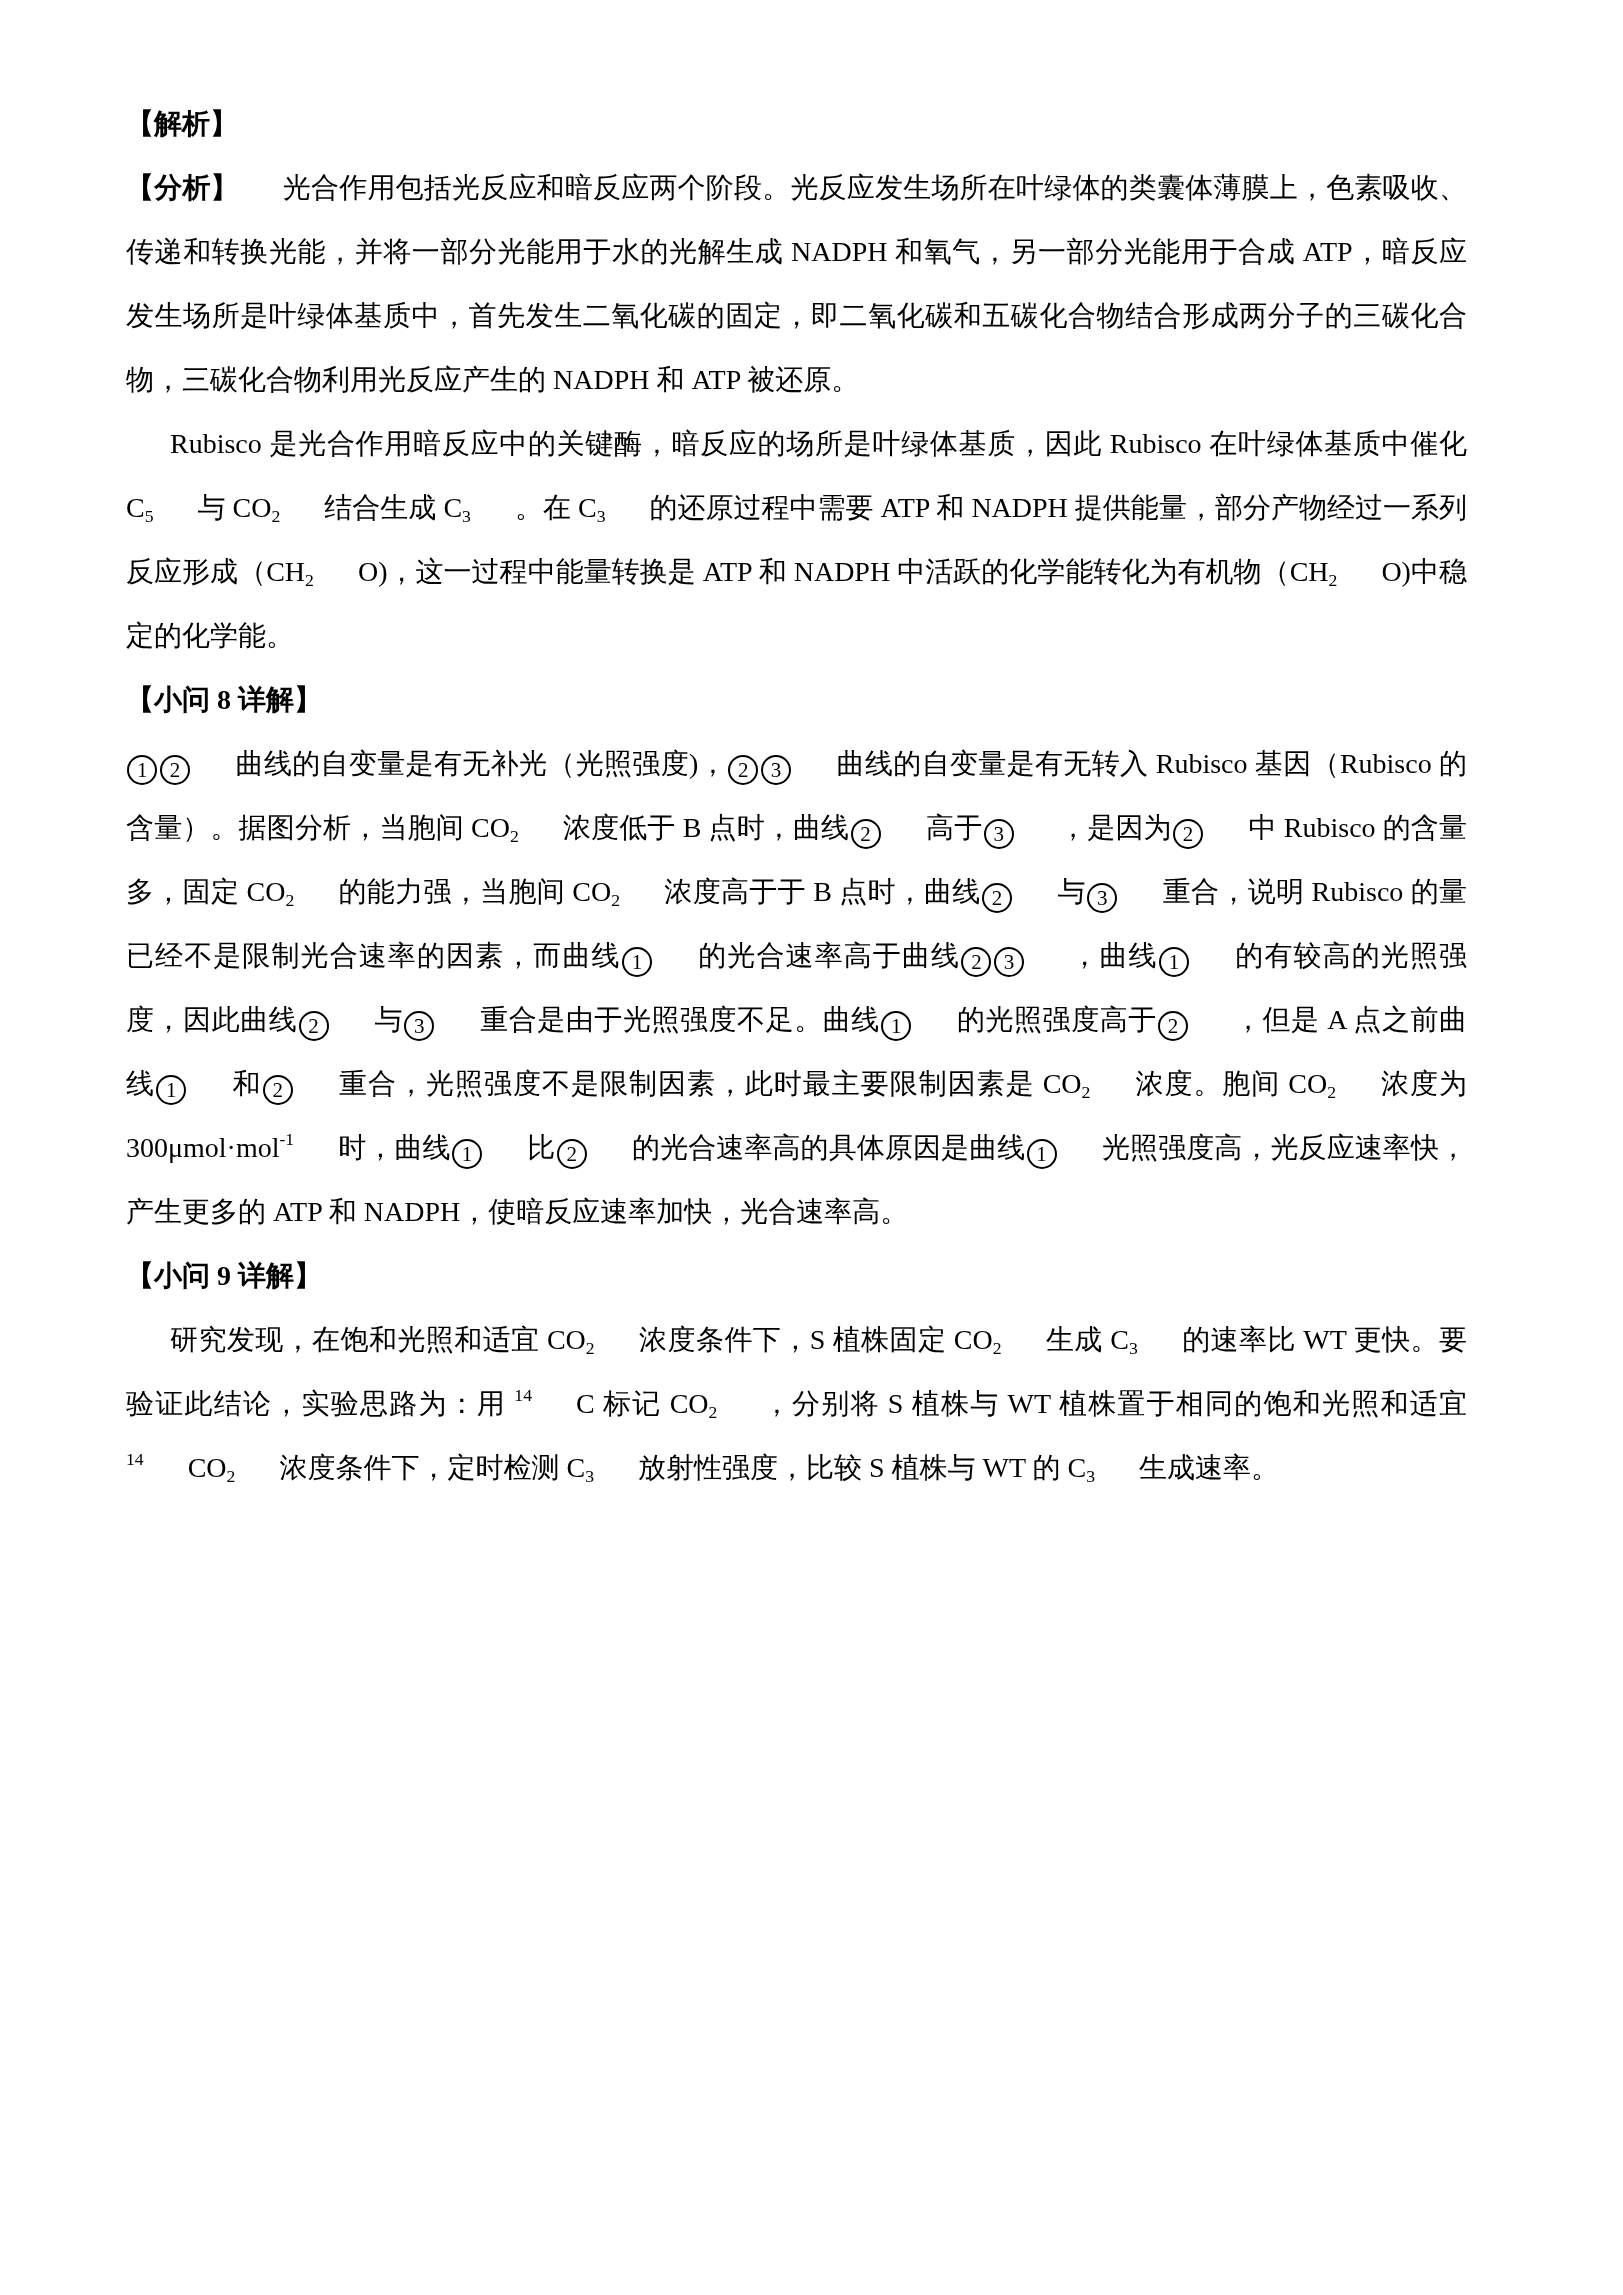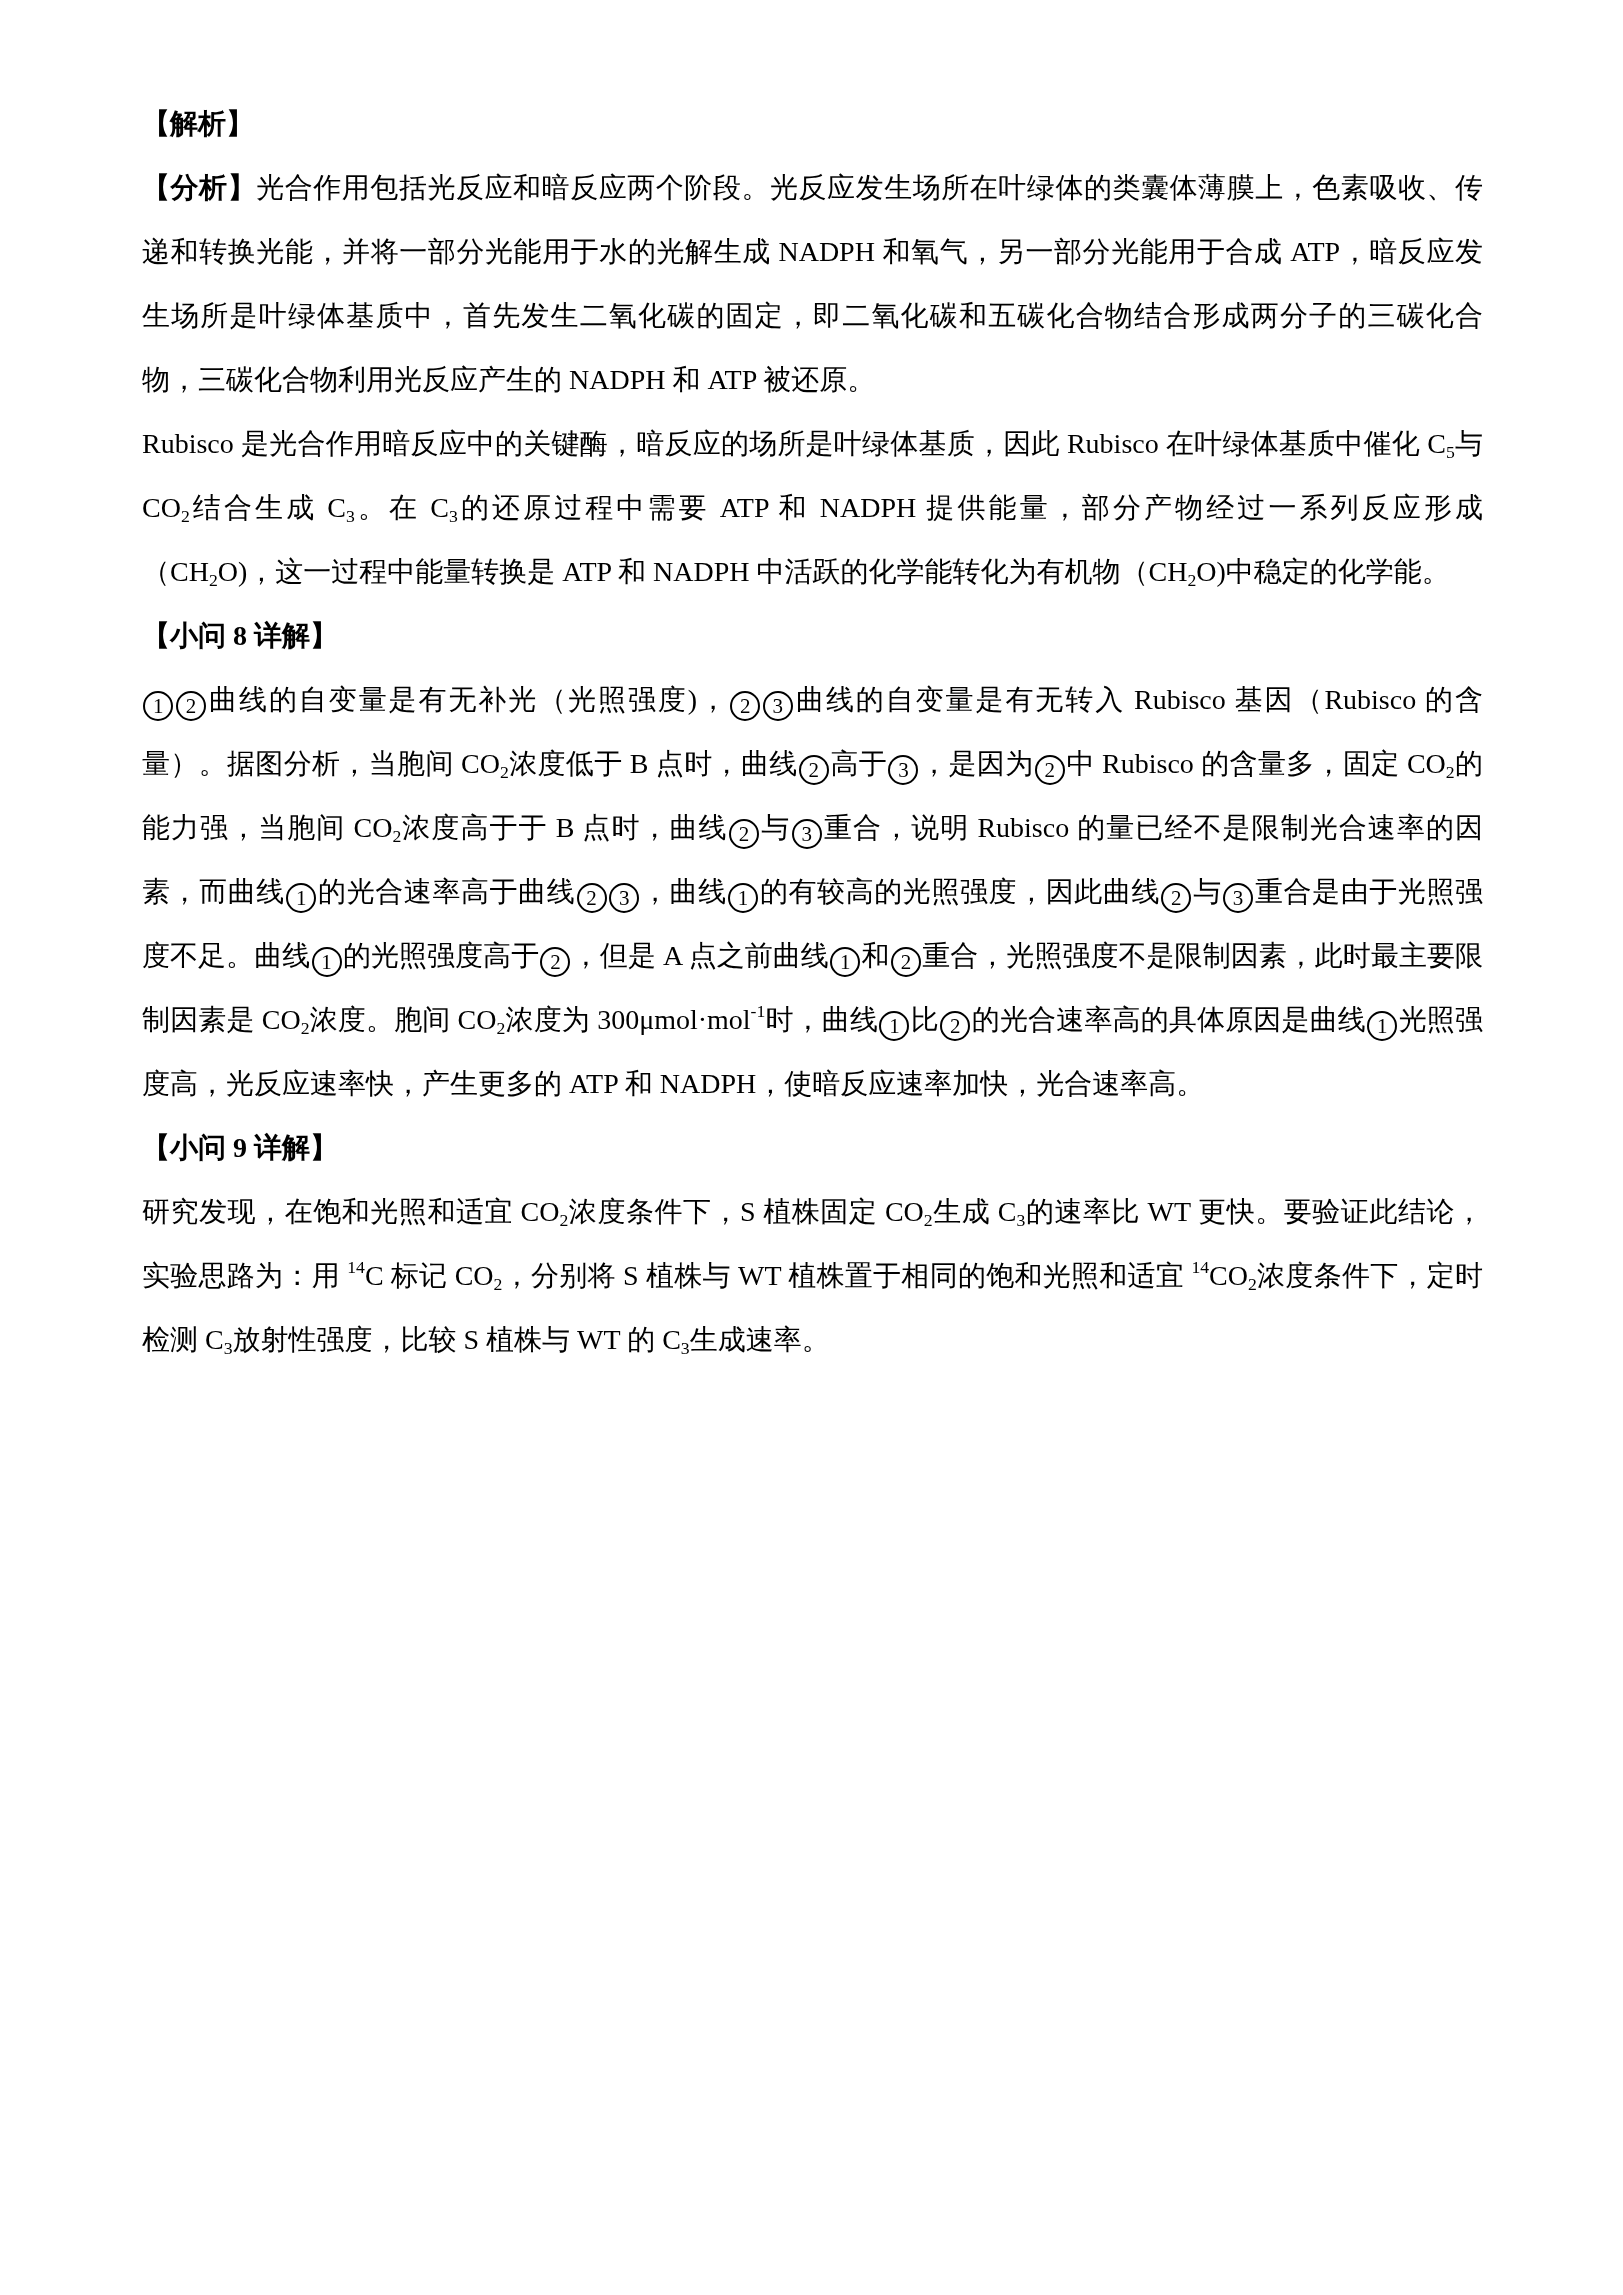--- a/index.html
+++ b/index.html
@@ -6,32 +6,32 @@
   .page {
     position: relative;
     width: 1623px;
     height: 2295px;
     background: #ffffff;
     overflow: hidden;
     font-family: "Liberation Serif", "DejaVu Serif", serif;
   }
   .content {
     position: absolute;
-    left: 142px;
+    left: 126px;
     top: 92px;
     width: 1341px;
     font-size: 28px;
     line-height: 64px;
     color: #000000;
     text-align: justify;
     font-family: Liberation Serif, serif;
   }
   .content p { margin: 0; padding: 0; }
   .run-b { font-weight: bold; }
-  .run-n { font-weight: normal; }
+  .run-n { font-weight: normal; margin-left: 44px; }
   sub.run-sub {
     font-size: 17.7px;
     line-height: 0;
     vertical-align: -4.6px;
   }
   sup.run-sup {
     font-size: 17.7px;
     line-height: 0;
     vertical-align: 11.8px;
   }

